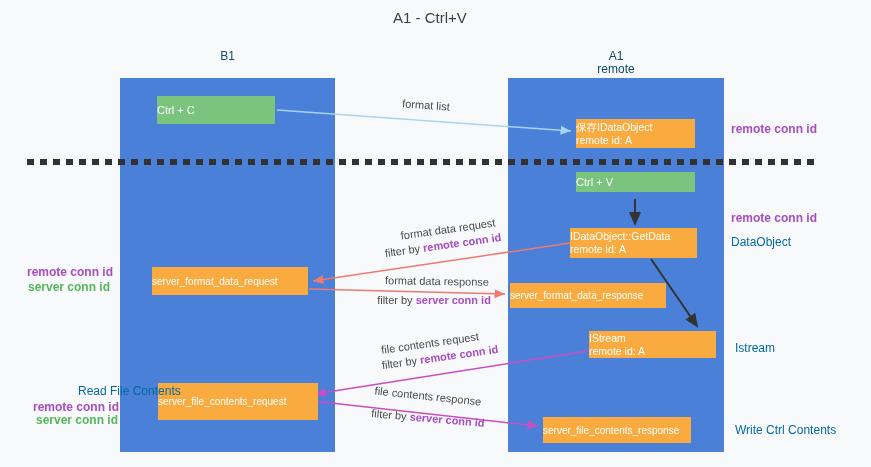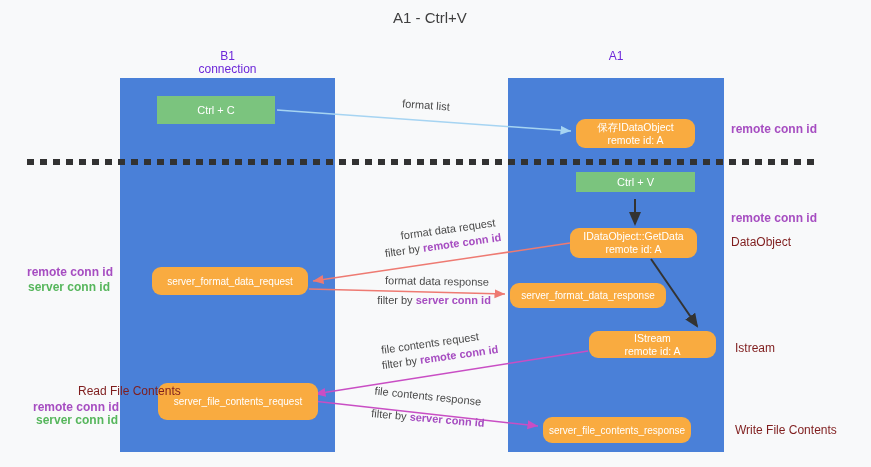--- a/index.html
+++ b/index.html
@@ -3,56 +3,56 @@
 <meta charset="utf-8">
 <style>
   html,body{margin:0;padding:0;}
   .canvas{
     position:relative;width:871px;height:467px;background:#f8f9fa;
     font-family:"Liberation Sans",sans-serif;overflow:hidden;color:#3d3d3d;
   }
   .title{position:absolute;left:300px;top:7px;width:260px;text-align:center;
     font-size:15px;line-height:22px;color:#3f3f3f;z-index:3;}
   .lane{position:absolute;background:#4a80d8;z-index:1;}
-  .lane-header{position:absolute;text-align:center;font-size:12px;line-height:13px;color:#6d28d9;z-index:3;}
-  .node{position:absolute;display:flex;flex-direction:column;align-items:center;justify-content:center;
+  .lane-header{position:absolute;text-align:center;font-size:12px;line-height:13px;color:#0c4a6e;z-index:3;}
+  .node{position:absolute;display:flex;flex-direction:column;align-items:flex-start;justify-content:center;
     color:#fff;text-align:center;z-index:3;white-space:nowrap;}
   .green{background:#7bc47e;font-size:11px;}
-  .orange{background:#f9ab40;border-radius:9px;}
+  .orange{background:#f9ab40;}
   .two-line{font-size:10.5px;line-height:13px;}
   .one-line{font-size:10px;}
   .dashes{position:absolute;left:27px;top:159px;width:793px;height:6px;z-index:2;
     background:repeating-linear-gradient(90deg,#323232 0 7px,transparent 7px 13px);}
   .overlay{position:absolute;left:0;top:0;z-index:2;pointer-events:none;}
   .arrow-label{position:absolute;font-size:11px;color:#4a4a4a;text-align:center;
     white-space:nowrap;z-index:3;}
-  .side-label{position:absolute;font-size:12px;white-space:nowrap;z-index:3;color:#7f1d1d;}
+  .side-label{position:absolute;font-size:12px;white-space:nowrap;z-index:3;color:#0369a1;}
   .purple{color:#a64dc1;font-weight:bold;}
   .greentx{color:#56b65c;font-weight:bold;}
   .r-8{transform:rotate(-8deg);}
   .r1{transform:rotate(1deg);}
   .r4{transform:rotate(4deg);}
   .r5{transform:rotate(5deg);}
   .r6{transform:rotate(6deg);}
 </style>
 </head>
 <body>
 
 <div class="canvas">
 
   <div class="title">
     <div>A1 - Ctrl+V</div>
   </div>
 
   <div class="lane-header" style="left:120px;top:50px;width:215px;">
     <div>B1</div>
-    <div>connection</div>
   </div>
   <div class="lane-header" style="left:508px;top:50px;width:216px;">
     <div>A1</div>
+    <div>remote</div>
   </div>
 
   <div class="lane" style="left:120px;top:78px;width:215px;height:374px;"></div>
   <div class="lane" style="left:508px;top:78px;width:216px;height:374px;"></div>
 
   <div class="dashes"></div>
 
   <svg class="overlay" width="871" height="467">
     <defs>
       <marker id="mBlue" markerWidth="8" markerHeight="8" refX="7" refY="3" orient="auto">
@@ -145,21 +145,21 @@
     <span>file contents response</span>
   </div>
   <div class="arrow-label r5" style="left:348px;top:412px;width:160px;">
     <span>filter by </span><span class="purple">server conn id</span>
   </div>
 
   <div class="side-label purple" style="left:731px;top:122px;">remote conn id</div>
   <div class="side-label purple" style="left:731px;top:211px;">remote conn id</div>
   <div class="side-label" style="left:731px;top:235px;">DataObject</div>
   <div class="side-label" style="left:735px;top:341px;">Istream</div>
-  <div class="side-label" style="left:735px;top:423px;">Write File Contents</div>
+  <div class="side-label" style="left:735px;top:423px;">Write Ctrl Contents</div>
 
   <div class="side-label purple" style="left:27px;top:265px;">remote conn id</div>
   <div class="side-label greentx" style="left:28px;top:280px;">server conn id</div>
 
   <div class="side-label" style="left:30px;top:384px;margin-left:48px;">Read File Contents</div>
   <div class="side-label purple" style="left:33px;top:400px;">remote conn id</div>
   <div class="side-label greentx" style="left:36px;top:413px;">server conn id</div>
 
 </div>
 

